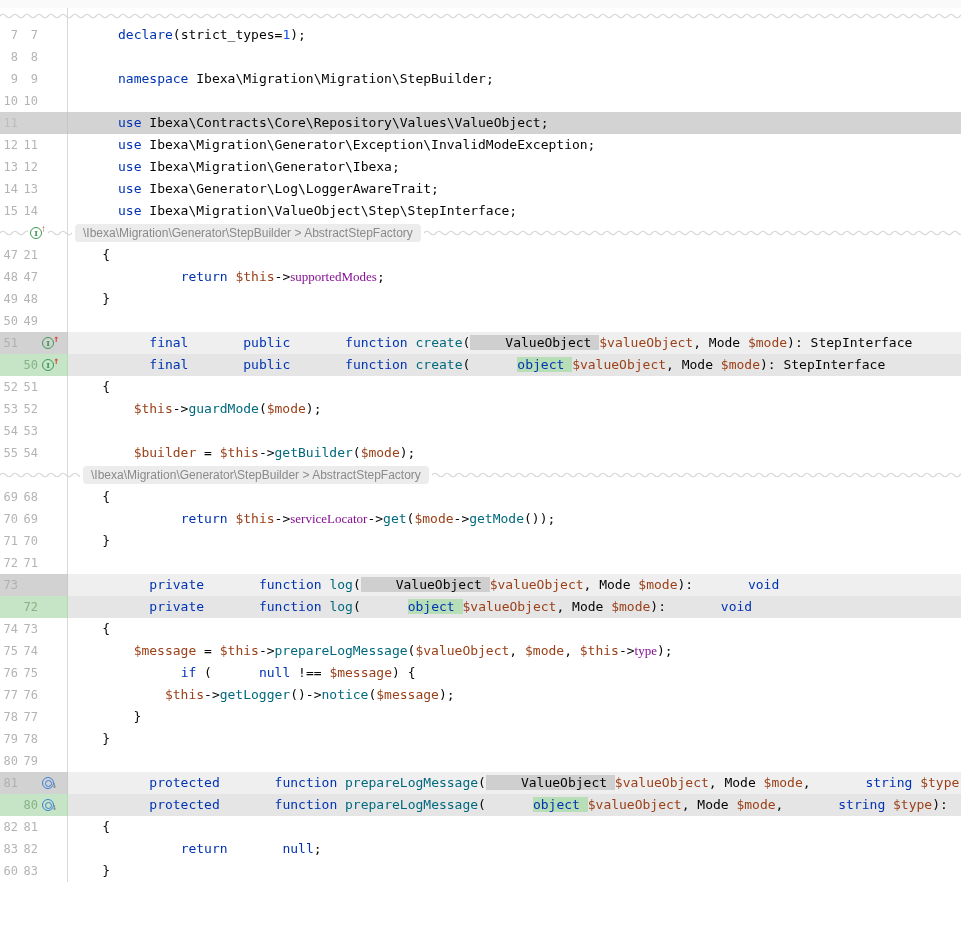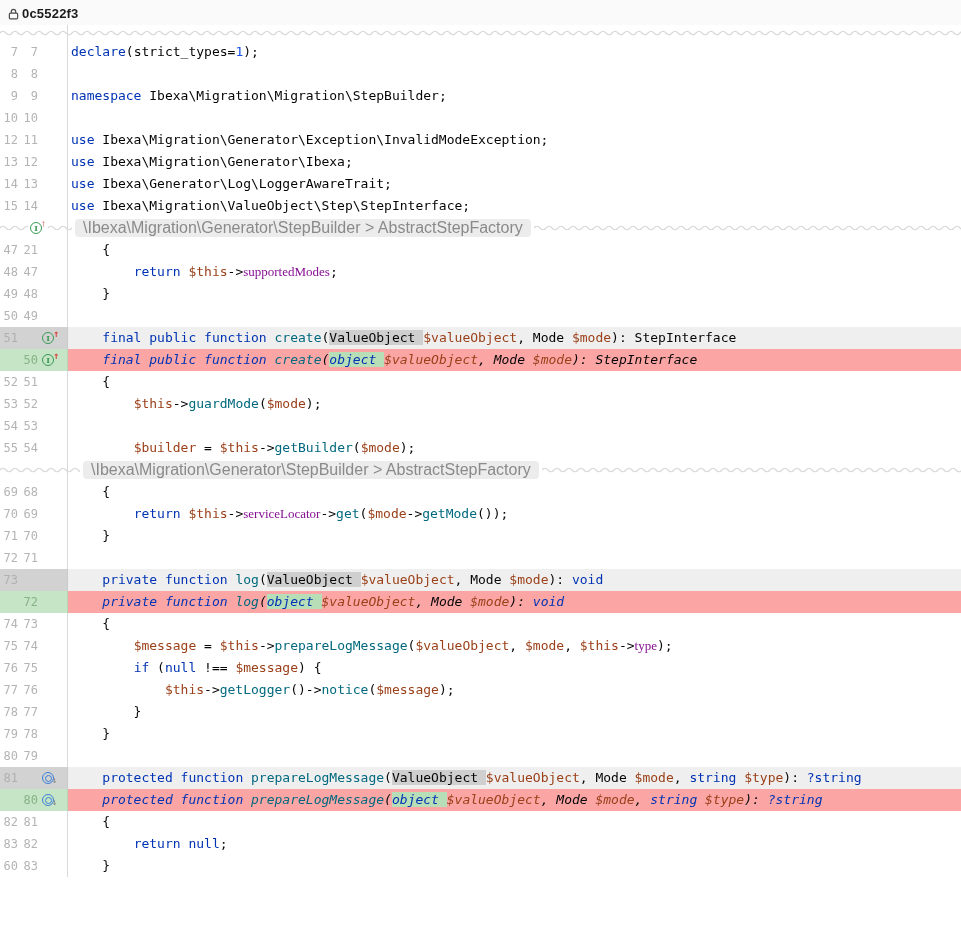--- a/index.html
+++ b/index.html
@@ -28,67 +28,58 @@
     flex:1;white-space:pre;overflow:hidden;
     font-family:"DejaVu Sans Mono",monospace;font-size:13px;line-height:22px;
     color:#080808;padding-left:3px;
   }
   
   .st-del-full{background:#d3d3d3;}
   .st-del-full .gutter{color:#bdbdbd;border-right-color:#c6c6c6;}
   .st-del .gutter{background:#d2d2d2;color:#b0b0b0;border-right-color:#c9c9c9;}
   .st-del .code{background:#efefef;}
   .st-add .gutter{background:#c6e4c6;color:#87b287;border-right-color:#b5d8b5;}
-  .st-add .code{background:#fca5a5;font-style:italic;}
-  .hl-del{background:#cfcfcf;}
+  .st-add .code{background:#e5e5e5;}
+  .hl-del{background:#cfcfcf;padding-left:35px;}
   .hl-add{background:#b7deb7;}
   
-  .tk-kw{color:#0033b3;}
+  .tk-kw{color:#0033b3;margin-left:47px;}
   .tk-id{color:#050505;}
   .tk-var{color:#9b4019;}
   .tk-fn{color:#00697e;}
   .tk-fld{color:#871094;font-family:Liberation Serif, serif;}
   .tk-num{color:#1750eb;}
   .tk-pl{color:#080808;}
   
   .sep{position:relative;display:flex;align-items:center;height:22px;}
   .sep.top{height:16px;}
   .sep::before{content:"";position:absolute;left:67px;top:0;bottom:0;width:1px;background:#d9d9d9;}
   .wave{height:12px;display:block;position:relative;}
   .wave.flex{flex:1;}
   .pill{
     display:inline-block;background:#ececec;color:#8a8a8a;border-radius:4px;
-    padding:0 8px;font-size:16px;line-height:18px;white-space:nowrap;position:relative;margin:0 3px;
+    padding:0 8px;font-size:12px;line-height:18px;white-space:nowrap;position:relative;margin:0 3px;
   }
   
   .gicon{display:inline-flex;align-items:flex-start;position:relative;}
   .circ-impl{
     display:inline-block;width:10px;height:10px;border:1.4px solid #3a9a55;border-radius:50%;
     color:#3a9a55;font-family:"DejaVu Serif",serif;font-weight:700;font-size:8px;line-height:10px;
     text-align:center;
   }
   .arr-up{color:#d6493f;font-size:10px;line-height:10px;position:relative;top:-3px;margin-left:-1px;font-weight:700;}
   .circ-over{display:inline-block;width:10px;height:10px;border:1.4px solid #3b7fd6;border-radius:50%;position:relative;}
   .circ-over::after{content:"";position:absolute;inset:1.5px;border:1.4px solid #3b7fd6;border-radius:50%;}
   .arr-down{color:#909090;font-size:9px;line-height:9px;position:relative;top:4px;margin-left:-2px;font-weight:700;}
   .sep .gicon{margin:0 2px;}
 </style>
 </head>
 <body>
 
 <div class="header">
-  <div class="hrow">
-    <span class="lock">
-      <svg width="11" height="12" viewBox="0 0 12 13">
-          <rect x="1.5" y="5.5" width="9" height="6.3" rx="1.2" fill="none" stroke="#4a4a4a" stroke-width="1.3"></rect>
-          <path d="M3.6 5.5 V3.9 a2.4 2.4 0 0 1 4.8 0 V5.5" fill="none" stroke="#4a4a4a" stroke-width="1.3"></path>
-        </svg>
-    </span>
-    <span class="hash">0c5522f3</span>
-  </div>
 </div>
 
 <div id="diff-body">
     <div class="sep top">
       <svg class="wave flex" height="12">
         <path d="M0 6 Q3 2.5 6 6 T12 6 T18 6 T24 6 T30 6 T36 6 T42 6 T48 6 T54 6 T60 6 T66 6 T72 6 T78 6 T84 6 T90 6 T96 6 T102 6 T108 6 T114 6 T120 6 T126 6 T132 6 T138 6 T144 6 T150 6 T156 6 T162 6 T168 6 T174 6 T180 6 T186 6 T192 6 T198 6 T204 6 T210 6 T216 6 T222 6 T228 6 T234 6 T240 6 T246 6 T252 6 T258 6 T264 6 T270 6 T276 6 T282 6 T288 6 T294 6 T300 6 T306 6 T312 6 T318 6 T324 6 T330 6 T336 6 T342 6 T348 6 T354 6 T360 6 T366 6 T372 6 T378 6 T384 6 T390 6 T396 6 T402 6 T408 6 T414 6 T420 6 T426 6 T432 6 T438 6 T444 6 T450 6 T456 6 T462 6 T468 6 T474 6 T480 6 T486 6 T492 6 T498 6 T504 6 T510 6 T516 6 T522 6 T528 6 T534 6 T540 6 T546 6 T552 6 T558 6 T564 6 T570 6 T576 6 T582 6 T588 6 T594 6 T600 6 T606 6 T612 6 T618 6 T624 6 T630 6 T636 6 T642 6 T648 6 T654 6 T660 6 T666 6 T672 6 T678 6 T684 6 T690 6 T696 6 T702 6 T708 6 T714 6 T720 6 T726 6 T732 6 T738 6 T744 6 T750 6 T756 6 T762 6 T768 6 T774 6 T780 6 T786 6 T792 6 T798 6 T804 6 T810 6 T816 6 T822 6 T828 6 T834 6 T840 6 T846 6 T852 6 T858 6 T864 6 T870 6 T876 6 T882 6 T888 6 T894 6 T900 6 T906 6 T912 6 T918 6 T924 6 T930 6 T936 6 T942 6 T948 6 T954 6 T960 6 T966 6 T972 6 T978 6 T984 6 T990 6 T996 6 T1002 6 T1008 6 T1014 6 T1020 6 T1026 6 T1032 6 T1038 6 T1044 6 T1050 6 T1056 6 T1062 6 T1068 6 T1074 6 T1080 6 T1086 6 T1092 6 T1098 6 T1104 6 T1110 6 T1116 6 T1122 6 T1128 6 T1134 6 T1140 6 T1146 6 T1152 6 T1158 6 T1164 6 T1170 6 T1176 6 T1182 6 T1188 6 T1194 6 T1200 6" fill="none" stroke="#d8d8d8" stroke-width="1.2"></path>
       </svg>
     </div>
     <div class="row st-ctx">
       <div class="gutter">
@@ -114,20 +105,28 @@
       </div>
       <div class="code"><span class="tk-kw">namespace</span><span class="tk-pl"> </span><span class="tk-id">Ibexa\Migration\Migration\StepBuilder</span><span class="tk-pl">;</span></div>
     </div>
     <div class="row st-ctx">
       <div class="gutter">
         <span class="ln-l">10</span>
         <span class="ln-r">10</span>
         <span class="gi"></span>
       </div>
       <div class="code"></div>
+    </div>
+    <div class="row st-del-full">
+      <div class="gutter">
+        <span class="ln-l">11</span>
+        <span class="ln-r"></span>
+        <span class="gi"></span>
+      </div>
+      <div class="code"><span class="tk-kw">use</span><span class="tk-pl"> </span><span class="tk-id">Ibexa\Contracts\Core\Repository\Values\ValueObject</span><span class="tk-pl">;</span></div>
     </div>
     <div class="row st-ctx">
       <div class="gutter">
         <span class="ln-l">12</span>
         <span class="ln-r">11</span>
         <span class="gi"></span>
       </div>
       <div class="code"><span class="tk-kw">use</span><span class="tk-pl"> </span><span class="tk-id">Ibexa\Migration\Generator\Exception\InvalidModeException</span><span class="tk-pl">;</span></div>
     </div>
     <div class="row st-ctx">

